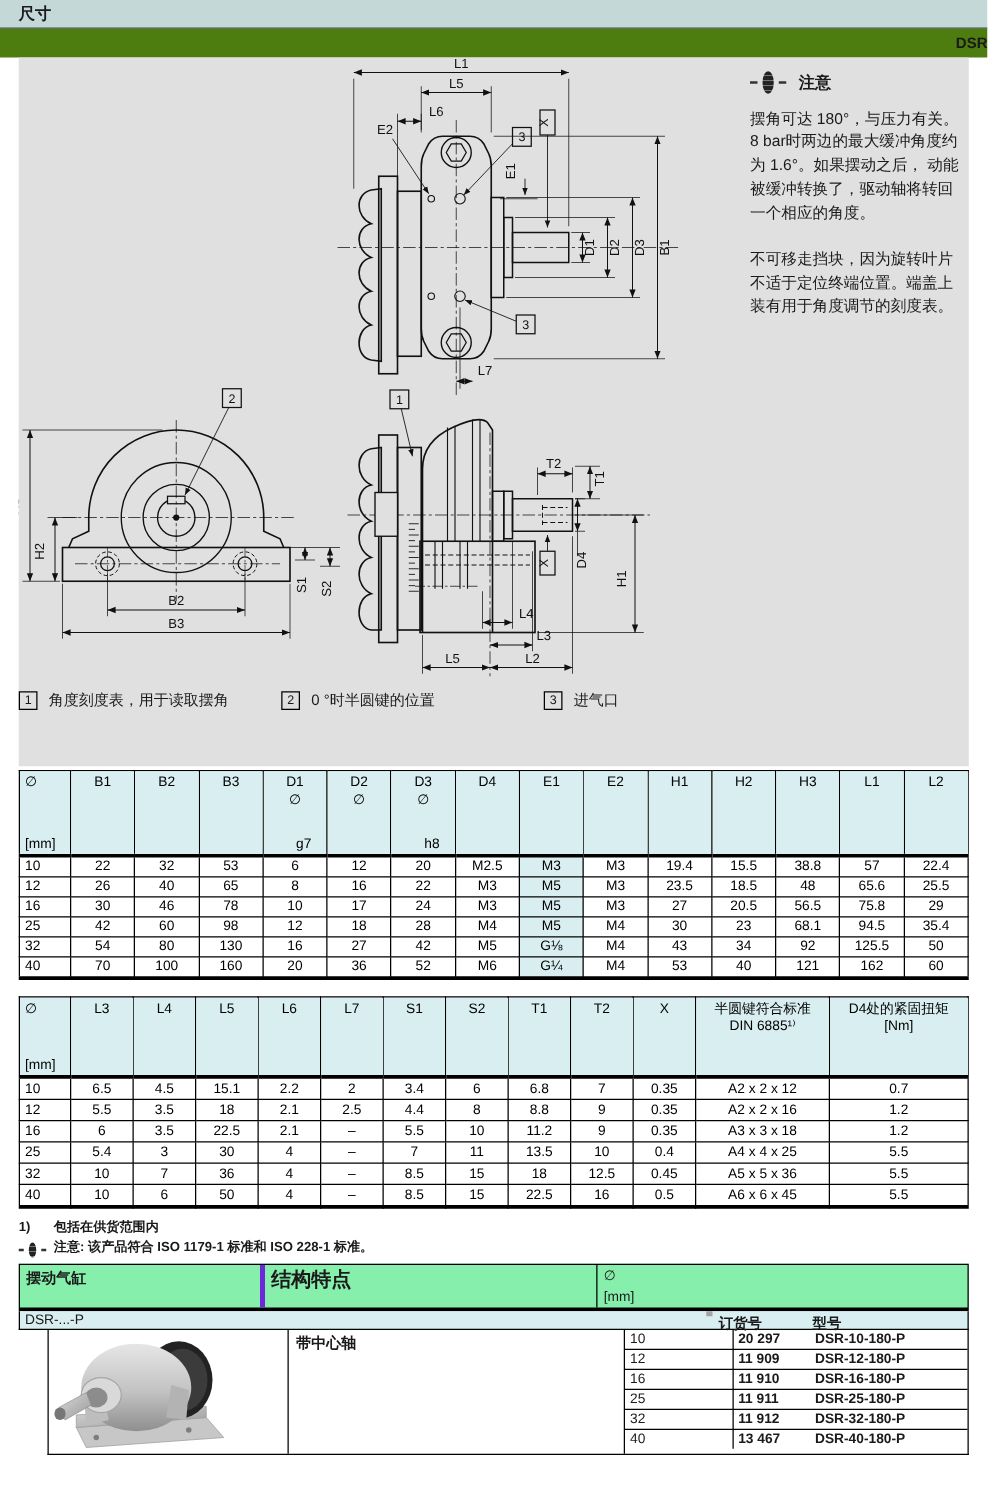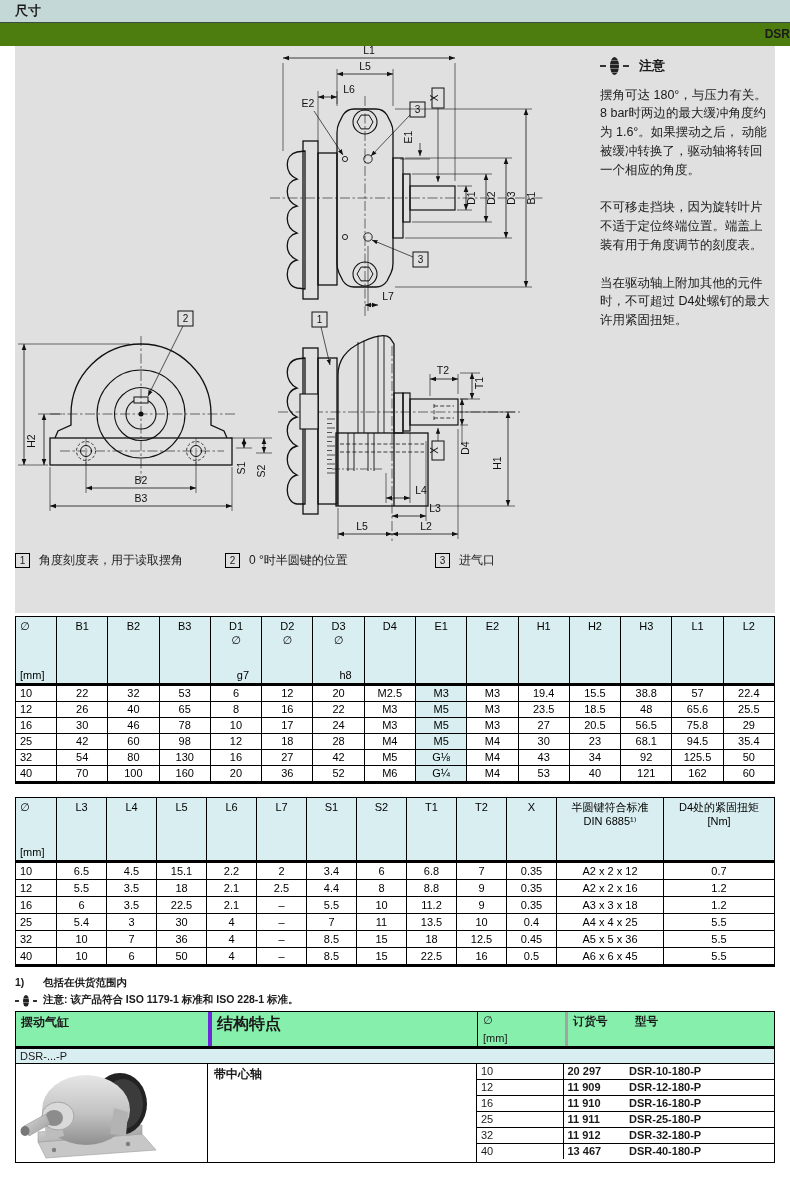--- a/index.html
+++ b/index.html
@@ -54,25 +54,25 @@
   .fn .num{width:18px;}
 
   
   .orders{margin:0 15px;width:760px;font-size:11.5px;}
   .o-head{display:flex;background:#86efac;border:1px solid #000;border-bottom:3px solid #000;
           height:38px;box-sizing:border-box;}
   .o-head>div{box-sizing:border-box;padding:2px 5px;}
   .o-c1{width:192px;font-weight:bold;font-size:12px;}
   .o-c2{width:269px;font-weight:bold;font-size:16px;border-left:4px solid #6d28d9;}
   .o-c3{width:88px;border-left:1px solid #000;display:flex;flex-direction:column;justify-content:space-between;font-size:11px;}
-  .o-c4{flex:1;border-left:3px solid #a3a3a3;font-weight:bold;display:flex;gap:0;}
+  .o-c4{flex:1;border-left:5px solid #a3a3a3;font-weight:bold;display:flex;gap:13px;margin-top:37px;}
   .o-c4 .pn{width:62px;}
   .o-series{background:#d9eef0;border:1px solid #000;border-top:none;height:15px;line-height:15px;
             padding-left:4px;font-size:11px;box-sizing:border-box;}
-  .o-body{display:flex;border:1px solid #000;border-top:none;background:#fff;box-sizing:border-box;}
+  .o-body{display:flex;border:1px solid #000;border-top:none;background:#fff;box-sizing:border-box;margin-left:23px;}
   .o-photo{width:192px;box-sizing:border-box;border-right:1px solid #000;position:relative;}
   .o-feature{width:269px;box-sizing:border-box;border-right:1px solid #000;
              padding:2px 6px;font-weight:bold;font-size:12px;}
   .o-rows{flex:1;}
   .o-rows table{width:100%;border-collapse:collapse;table-layout:fixed;font-size:11px;}
   .o-rows td{height:15px;line-height:15px;border-bottom:1px solid #000;padding:0 4px;}
   .o-rows tr:last-child td{border-bottom:none;}
   .o-rows td.osize{width:82px;border-right:1px solid #000;}
   .o-rows td.ocode{width:58px;font-weight:bold;}
   .o-rows td.otype{font-weight:bold;}
@@ -296,21 +296,20 @@
       <div class="nt">
         <span class="vane">
             <span class="d"></span>
             <span class="e"></span>
             <span class="d"></span>
           </span>
         <span>注意</span>
       </div>
       <p>摆角可达 180°，与压力有关。8 bar时两边的最大缓冲角度约为 1.6°。如果摆动之后， 动能被缓冲转换了，驱动轴将转回一个相应的角度。</p>
       <p>不可移走挡块，因为旋转叶片不适于定位终端位置。端盖上装有用于角度调节的刻度表。</p>
-      <p>当在驱动轴上附加其他的元件时，不可超过 D4处螺钉的最大许用紧固扭矩。</p>
     </div>
 
     <div class="legend">
       <div class="lg-item" style="left:0;width:190px;">
         <span class="lg-box">1</span>
         <span class="lg-text" style="width:150px;">角度刻度表，用于读取摆角</span>
       </div>
       <div class="lg-item" style="left:210px;width:200px;">
         <span class="lg-box">2</span>
         <span class="lg-text">0 °时半圆键的位置</span>

